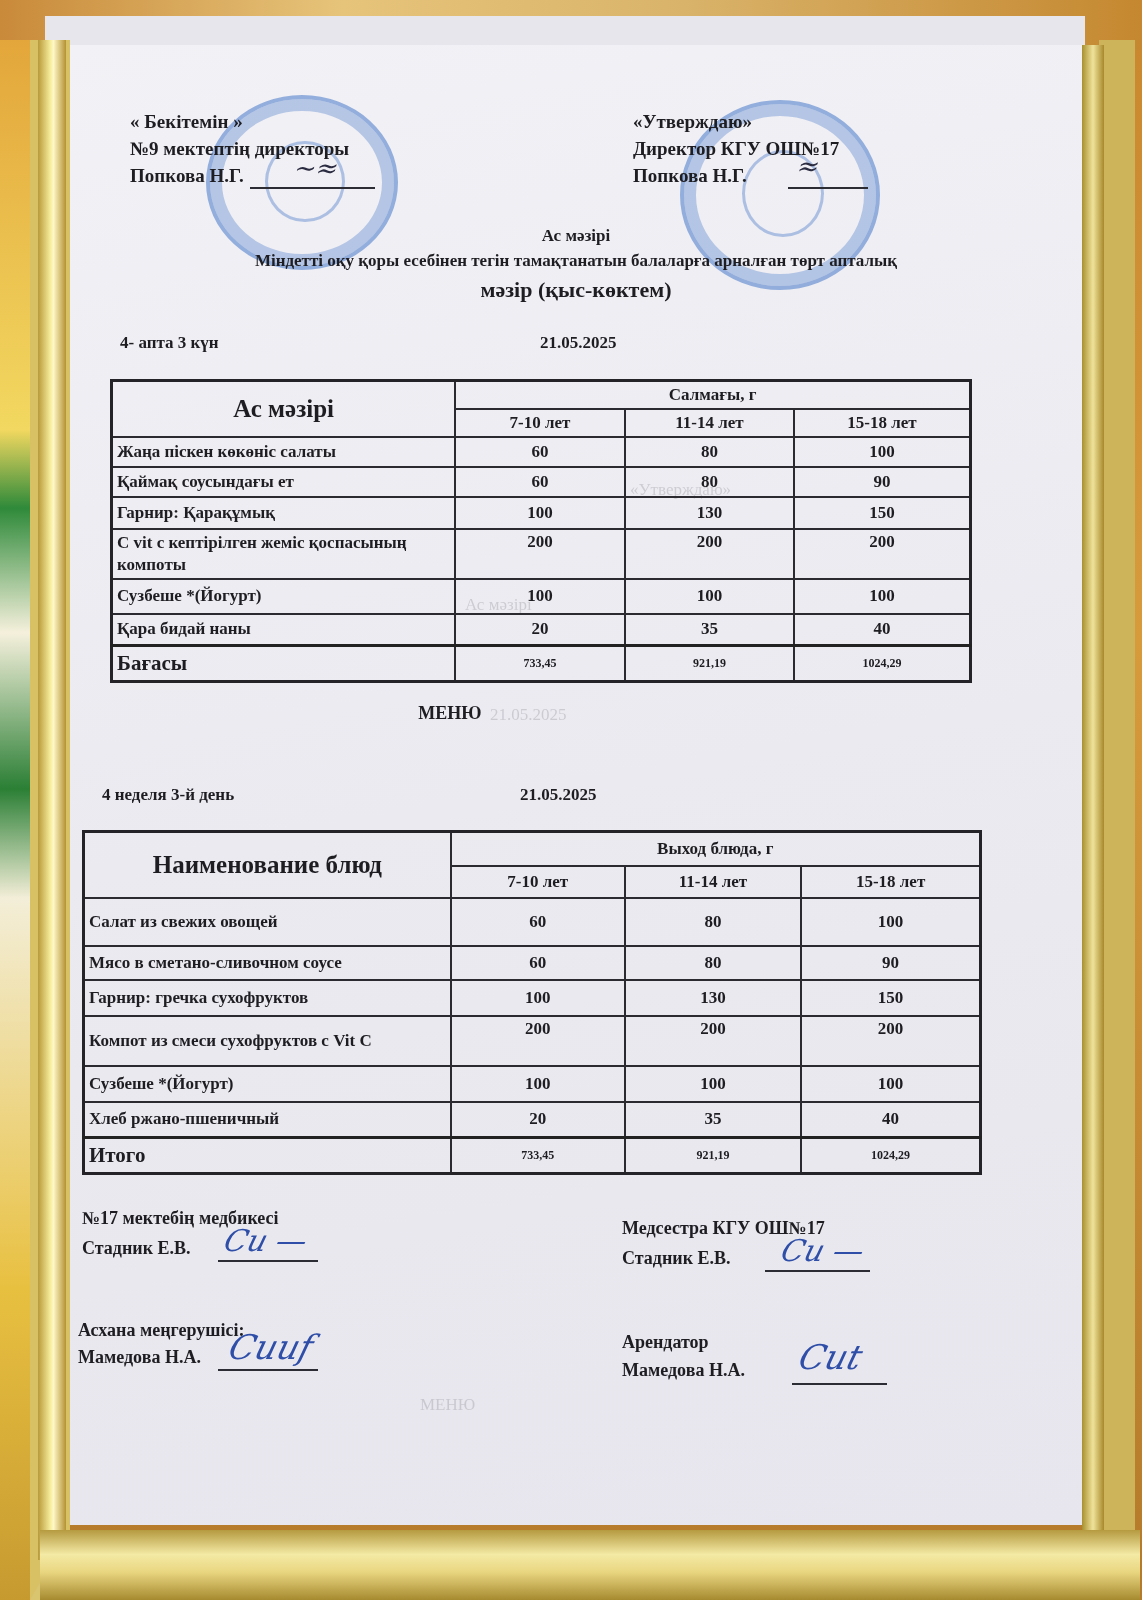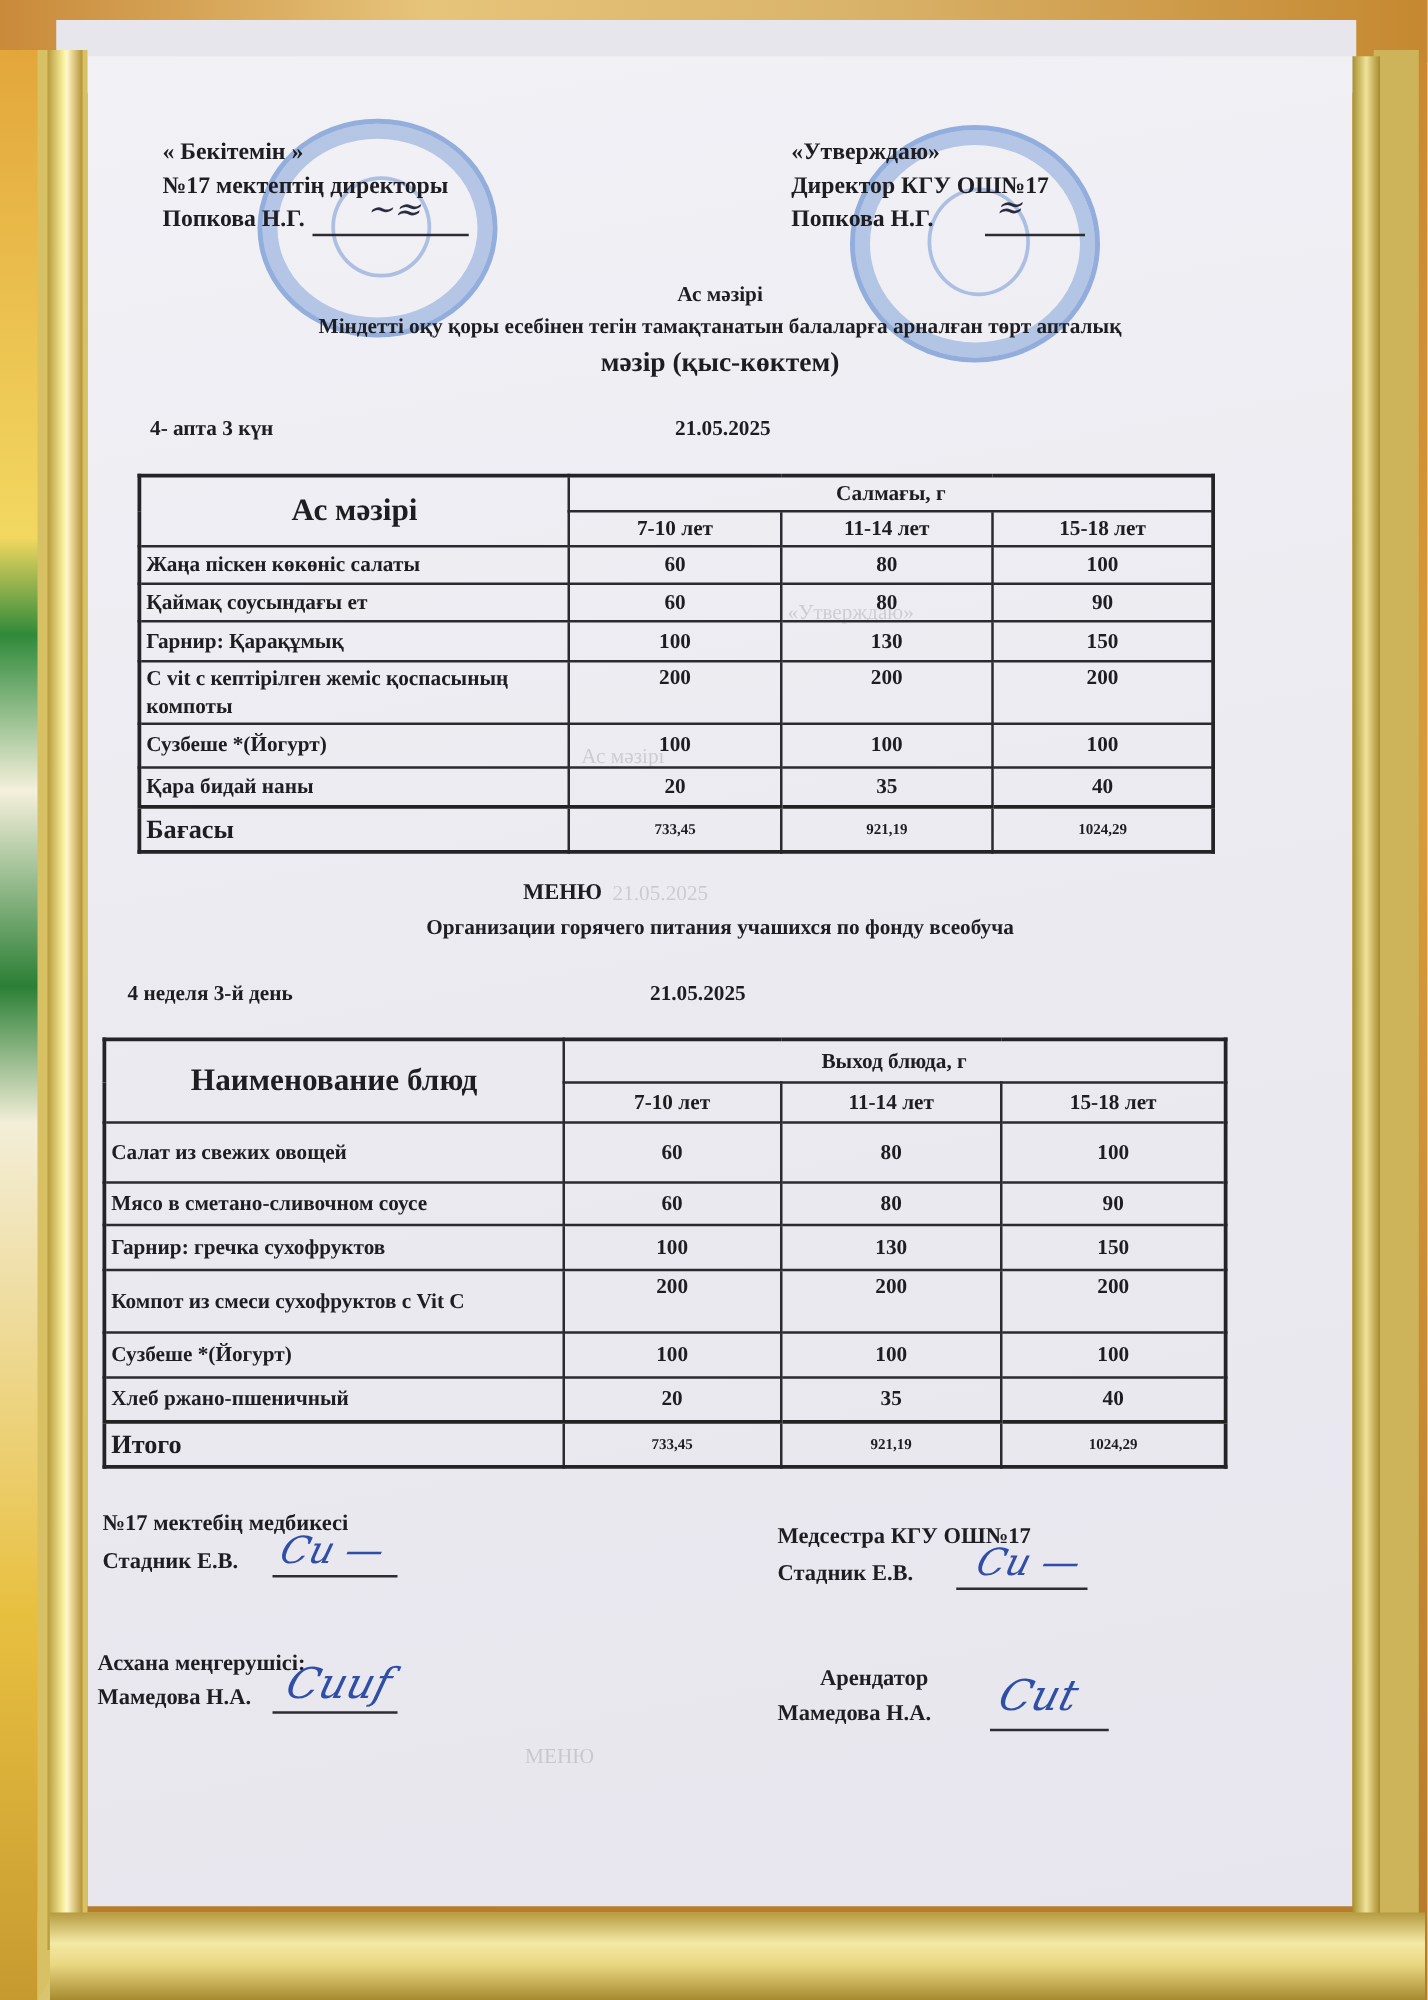--- a/index.html
+++ b/index.html
@@ -98,21 +98,21 @@
 
   <div class="ghost" style="left:560px;top:435px;">«Утверждаю»</div>
   <div class="ghost" style="left:395px;top:550px;">Ас  мәзірі</div>
   <div class="ghost" style="left:420px;top:660px;">21.05.2025</div>
   <div class="ghost" style="left:350px;top:1350px;">МЕНЮ</div>
 
   <div class="stamp" style="left:136px;top:50px;width:192px;height:175px;"></div>
   <div class="stamp" style="left:610px;top:55px;width:200px;height:190px;"></div>
 
   <div class="text" style="left:60px;top:66px;">« Бекітемін »</div>
-  <div class="text" style="left:60px;top:93px;">№17 мектептің директоры</div>
+  <div class="text" style="left:60px;top:93px;">№9 мектептің директоры</div>
   <div class="text" style="left:60px;top:120px;">Попкова Н.Г.</div>
   <div class="sig" style="left:180px;top:142px;width:125px;"></div>
   <div class="scribble" style="left:225px;top:108px;color:#2a2a40;font-size:26px;">~≈</div>
 
   <div class="text" style="left:563px;top:66px;">«Утверждаю»</div>
   <div class="text" style="left:563px;top:93px;">Директор КГУ ОШ№17</div>
   <div class="text" style="left:563px;top:120px;">Попкова Н.Г.</div>
   <div class="sig" style="left:718px;top:142px;width:80px;"></div>
   <div class="scribble" style="left:728px;top:106px;color:#2a2a40;font-size:26px;">≈</div>
 
@@ -178,21 +178,20 @@
     <tr class="total" style="height:36px;">
       <td class="label">Бағасы</td>
       <td class="num">733,45</td>
       <td class="num">921,19</td>
       <td class="num">1024,29</td>
     </tr>
   </tbody>
     </table>
 
   <div class="text center" style="left:0;width:760px;top:658px;font-size:18px;">МЕНЮ</div>
-  <div class="text center" style="left:0;width:1012px;top:687px;font-size:17px;">Организации горячего питания учашихся по фонду всеобуча</div>
   <div class="text" style="left:32px;top:740px;font-size:17px;">4 неделя  3-й день</div>
   <div class="text" style="left:450px;top:740px;font-size:17px;">21.05.2025</div>
 
   <table class="menu" style="left:12px;top:785px;width:900px;">
     <colgroup>
         <col style="width:368px">
         <col style="width:175px">
         <col style="width:177px">
         <col style="width:180px">
       </colgroup>
@@ -259,21 +258,21 @@
   <div class="text" style="left:552px;top:1173px;font-size:18px;text-align:center;">Медсестра КГУ ОШ№17</div>
   <div class="text" style="left:552px;top:1203px;font-size:18px;">Стадник Е.В.</div>
   <div class="sig" style="left:695px;top:1225px;width:105px;"></div>
   <div class="scribble" style="left:712px;top:1188px;">Cu —</div>
 
   <div class="text" style="left:8px;top:1275px;font-size:18px;">Асхана меңгерушісі:</div>
   <div class="text" style="left:8px;top:1302px;font-size:18px;">Мамедова Н.А.</div>
   <div class="sig" style="left:148px;top:1324px;width:100px;"></div>
   <div class="scribble" style="left:160px;top:1282px;font-size:34px;">Cuuf</div>
 
-  <div class="text" style="left:552px;top:1287px;font-size:18px;margin-left:34px;">Арендатор</div>
+  <div class="text" style="left:552px;top:1287px;font-size:18px;">Арендатор</div>
   <div class="text" style="left:552px;top:1315px;font-size:18px;">Мамедова Н.А.</div>
   <div class="sig" style="left:722px;top:1338px;width:95px;"></div>
   <div class="scribble" style="left:730px;top:1292px;font-size:34px;">Cut</div>
 </div>
 
 <div class="frame"></div>
 <div class="frame-left-shine"></div>
 <div class="frame-right-shine"></div>
 <div class="frame-bottom-shine"></div>
 

